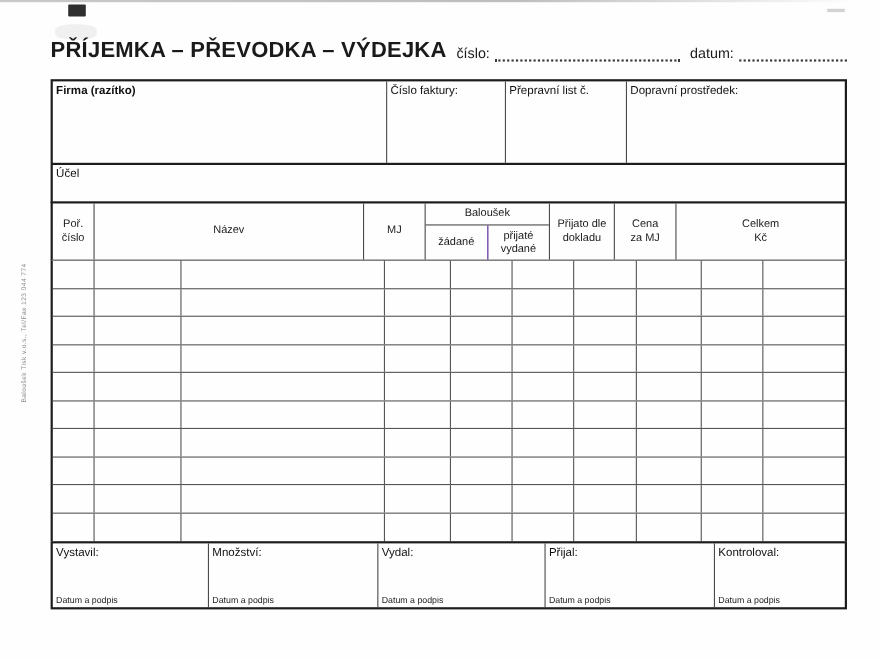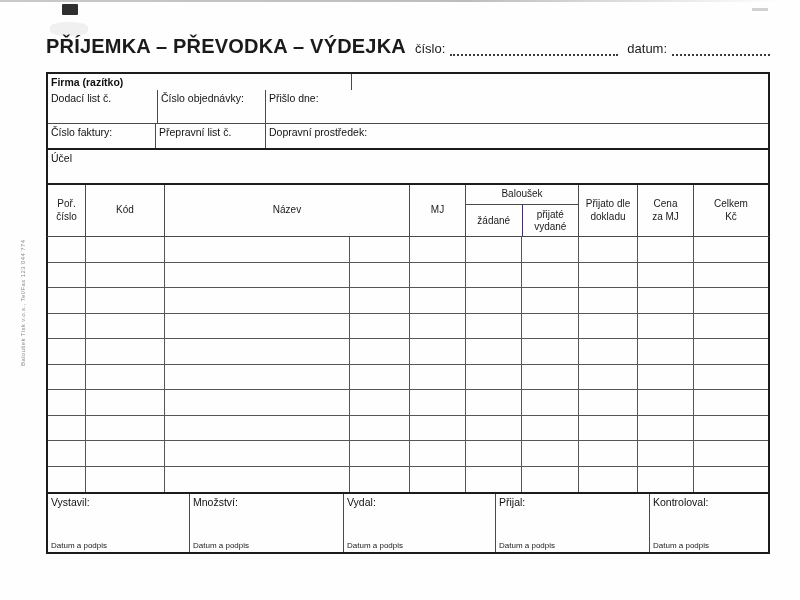--- a/index.html
+++ b/index.html
@@ -32,21 +32,21 @@
   .small-label { font-size:13px; margin-left:9px; line-height:1.1; }
   .dots { border-bottom:2px dotted #3c3c3c; height:12px; margin-left:5px; }
   .dots-fixed { width:168px; }
   .dots-fill { flex:1; }
 
   
   .box { position:absolute; left:46px; width:724px; border:2px solid #1c1c1c; }
   .lbl { font-size:10.5px; padding:2px 3px; color:#111; }
 
   
-  .info-box { top:72px; height:78px; display:flex;flex-direction:column; }
+  .info-box { top:72px; height:78px; display:flex; }
   .firma-cell { width:304px; border-right:1px solid #4a4a4a; }
   .firma-cell .lbl { font-weight:bold; }
   .info-grid { flex:1; display:flex; flex-direction:column; }
   .info-row { display:flex; flex:1; }
   .info-row.first { border-bottom:1px solid #4a4a4a; height:34px; flex:none; }
   .info-cell { border-right:1px solid #4a4a4a; }
   .ic-1 { width:110px; } .ic-2 { width:108px; } .ic-3 { flex:1; border-right:none; }
 
   
   .ucel-box { top:150px; height:33px; border-top:none; border-bottom:none; }
@@ -101,31 +101,20 @@
     <span class="dots dots-fixed"></span>
     <span class="small-label">datum:</span>
     <span class="dots dots-fill"></span>
   </div>
 
   <div class="box info-box">
     <div class="firma-cell">
       <div class="lbl">Firma (razítko)</div>
     </div>
     <div class="info-grid">
-      <div class="info-row first">
-        <div class="info-cell ic-1">
-          <div class="lbl">Dodací list č.</div>
-        </div>
-        <div class="info-cell ic-2">
-          <div class="lbl">Číslo objednávky:</div>
-        </div>
-        <div class="info-cell ic-3">
-          <div class="lbl">Přišlo dne:</div>
-        </div>
-      </div>
       <div class="info-row">
         <div class="info-cell ic-2">
           <div class="lbl">Číslo faktury:</div>
         </div>
         <div class="info-cell ic-1">
           <div class="lbl">Přepravní list č.</div>
         </div>
         <div class="info-cell ic-3">
           <div class="lbl">Dopravní prostředek:</div>
         </div>
@@ -133,21 +122,20 @@
     </div>
   </div>
 
   <div class="box ucel-box">
     <div class="lbl">Účel</div>
   </div>
 
   <div class="box thead">
     <div class="hcell hc-por">Poř.
 číslo</div>
-    <div class="hcell hc-kod">Kód</div>
     <div class="hcell hc-nazev">Název</div>
     <div class="hcell hc-mj">MJ</div>
     <div class="hcell hc-mnozstvi">
       <div class="mn-top">Baloušek</div>
       <div class="mn-bottom">
         <div class="mn-sub left">žádané</div>
         <div class="mn-sub">přijaté
 vydané</div>
       </div>
     </div>

